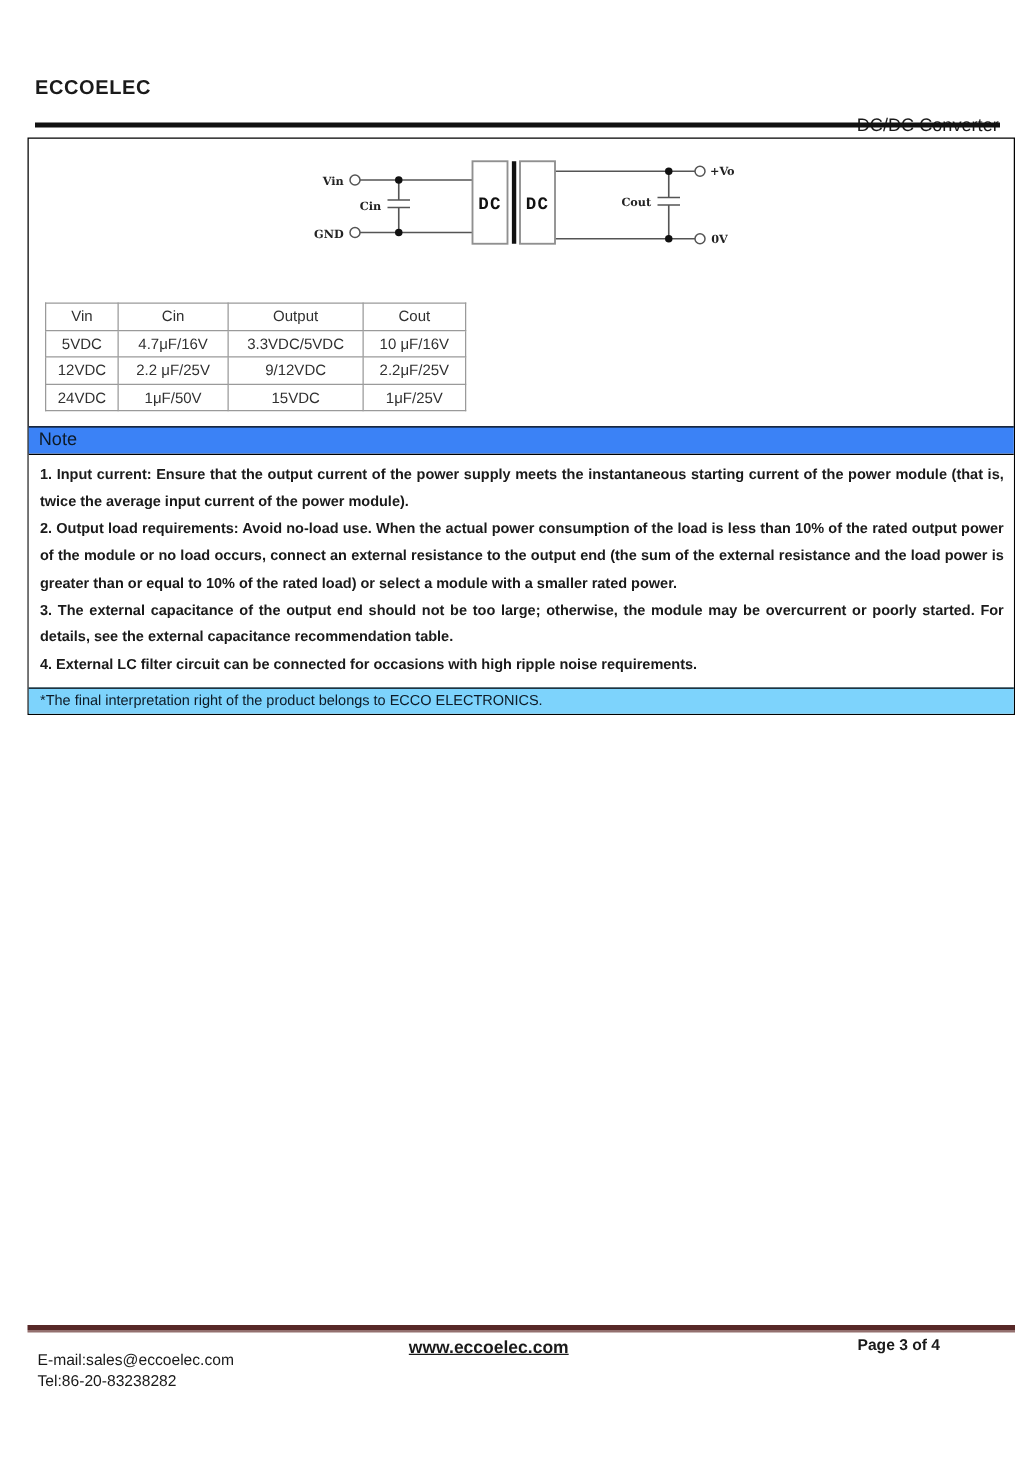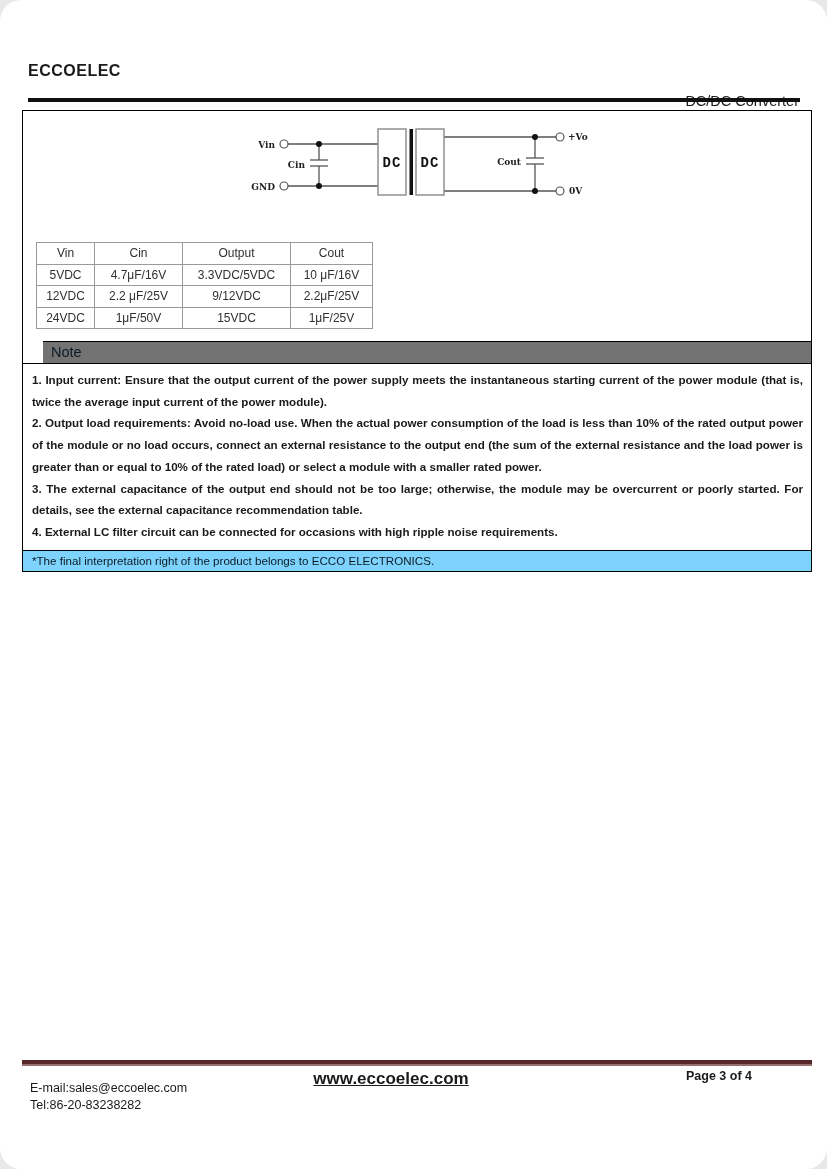--- a/index.html
+++ b/index.html
@@ -1,20 +1,20 @@
 <!DOCTYPE html>
 <html><head>
 <meta charset="utf-8">
 <style>
   * { margin:0; padding:0; box-sizing:border-box; }
   html,body { background:#e8e8e8; }
   body { font-family:"Liberation Sans", sans-serif; }
   .page {
     position:relative; width:827px; height:1169px; background:#ffffff;
-    margin:0 auto; overflow:hidden; color:#1a1a1a;border-radius:21px;
+    margin:0 auto; overflow:hidden; color:#1a1a1a;
   }
 
   
   .hdr { position:absolute; left:28px; right:28px; top:56px; }
   .hdr-company { position:absolute; left:0; top:6px; font-size:16px; font-weight:bold; letter-spacing:.5px; }
   .hdr-right { position:absolute; right:0; top:0; text-align:right; }
   .hdr-product { font-size:14.5px;margin-top:37px; }
   .hdr-series { font-size:12px; margin-top:5px; white-space:pre; }
   .hdr-rule {
     position:absolute; left:28px; right:27px; top:98px;
@@ -32,22 +32,22 @@
   svg text.dc { font-family:"Liberation Mono", monospace; font-size:14px; fill:#111; letter-spacing:1px; }
 
   .cap-table { border-collapse:collapse; margin:19px 0 12px 13px; table-layout:fixed; }
   .cap-table th, .cap-table td {
     border:1px solid #9a9a9a; text-align:center; vertical-align:middle;
     font-size:12px; color:#303030; height:21.5px; font-weight:normal; padding:0 2px;
   }
   .col-vin{width:58px;} .col-cin{width:88px;} .col-out{width:108px;margin-left:46px;} .col-cout{width:82px;}
 
   .note-header {
-    border-top:1.5px solid #000; background:#737373;
-    font-size:14.5px; padding:2px 0 3px 8px; color:#0d1a26;margin-left:20px;
+    border-top:1.5px solid #000; background:#3b82f6;
+    font-size:14.5px; padding:2px 0 3px 8px; color:#0d1a26;
   }
   .note-body {
     border-top:1.5px solid #000; background:#fff;
     padding:5px 8px 7px 9px;
   }
   .note-body p {
     text-align:justify; font-size:11.6px; line-height:21.7px; color:#1a1a1a;font-weight:bold;
   }
   .note-footer {
     border-top:1.5px solid #000; background:#7dd3fc;
@@ -57,21 +57,21 @@
   
   .ftr-rule {
     position:absolute; left:22px; width:790px; top:1060px;
     height:1px; background:#fff;
     border-top:4px solid #572827; border-bottom:2px solid #94706f;
   }
   .ftr { position:absolute; left:30px; right:30px; top:1069px; font-size:12.5px; }
   .ftr-left { position:absolute; left:0; top:11px; line-height:16.5px; }
   .ftr-center {
     position:absolute; left:0; right:45px; top:0; text-align:center;
-    font-weight:bold; text-decoration:underline; font-size:17px;
+    font-weight:bold; text-decoration:underline; font-size:14px;
   }
   .ftr-right { position:absolute; right:45px; top:0; font-weight:bold; }
 </style>
 </head>
 <body>
 
 <div class="page">
 
   <div class="hdr">
     <div class="hdr-company">ECCOELEC</div>

